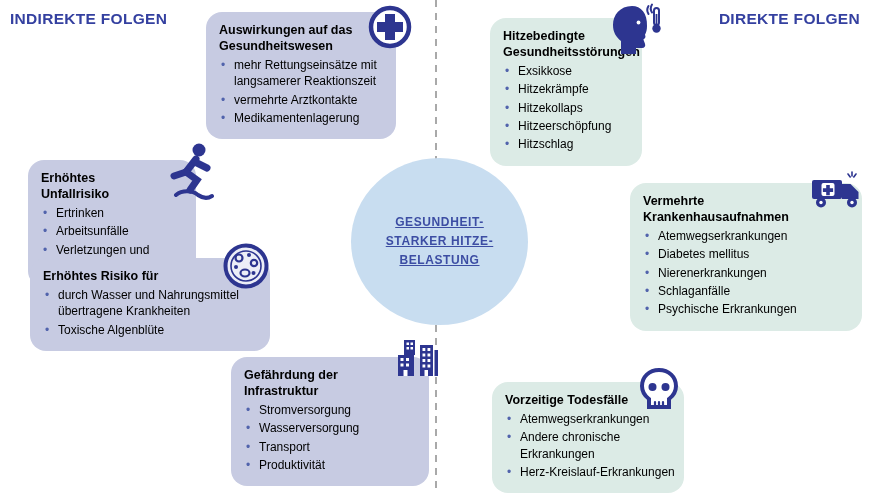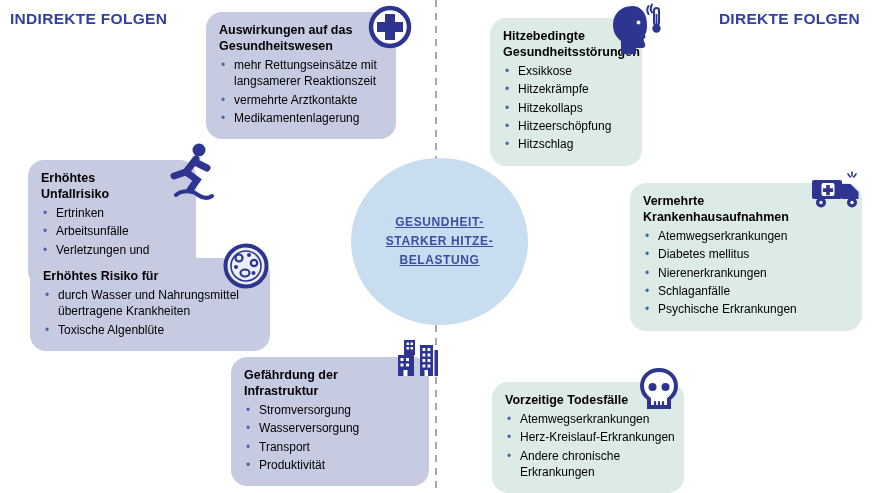--- a/index.html
+++ b/index.html
@@ -224,18 +224,18 @@
         <g stroke="#2d3590" stroke-width="2.2" stroke-linecap="round">
           <path d="M17 35 v5"></path>
             <path d="M21 35 v5"></path>
             <path d="M25 35 v5"></path>
         </g>
       </svg>
     </span>
     <h3>Vorzeitige Todesfälle</h3>
     <ul>
       <li>Atemwegserkrankungen</li>
+      <li>Andere chronische Erkrankungen</li>
       <li>Herz-Kreislauf-Erkrankungen</li>
-      <li>Andere chronische Erkrankungen</li>
     </ul>
   </section>
 
 </div>
 
 </body></html>

